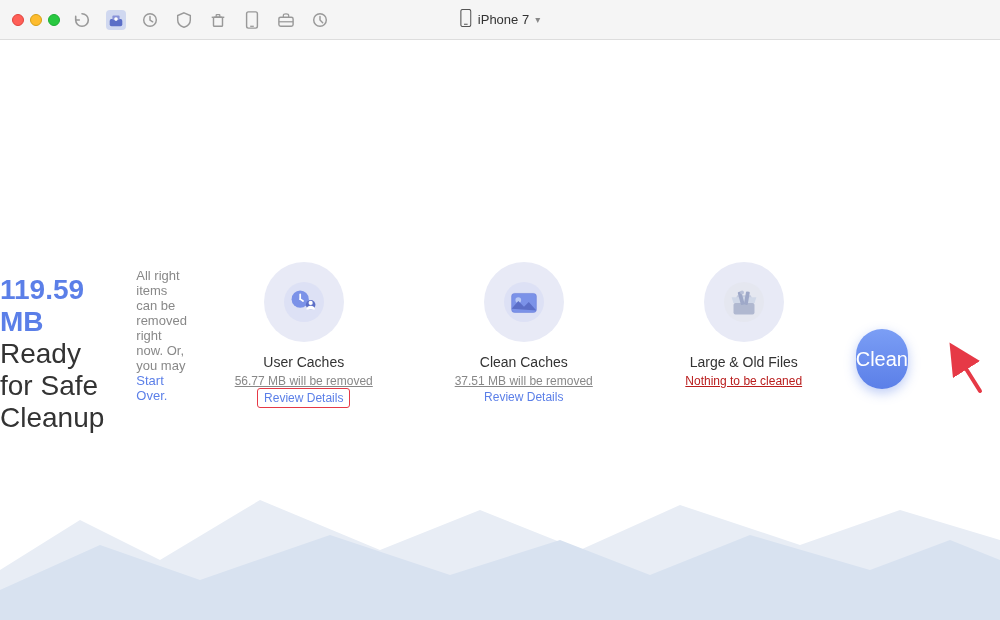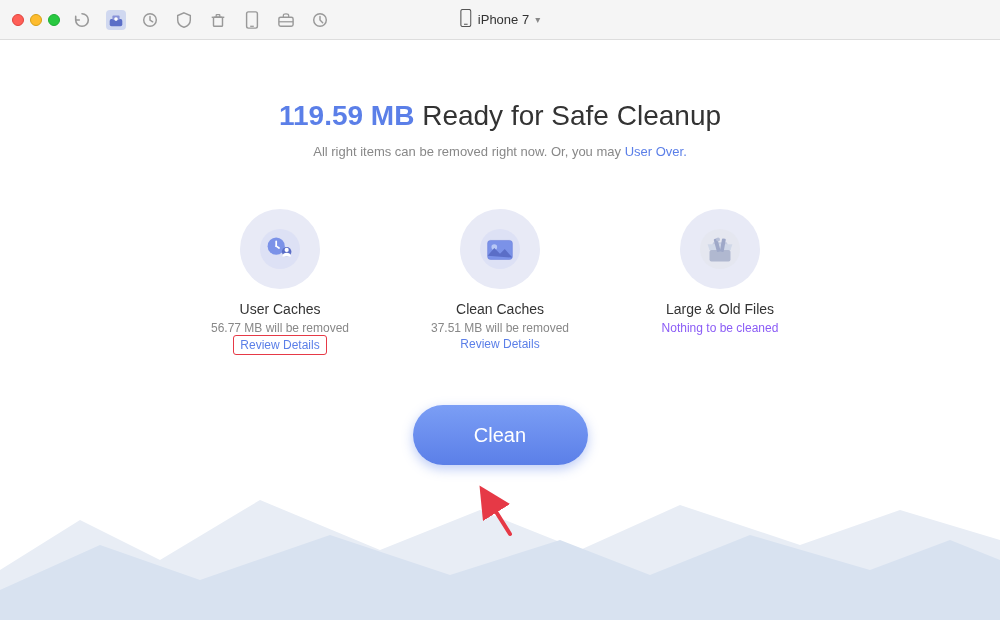--- a/index.html
+++ b/index.html
@@ -74,26 +74,27 @@
       color: #555;
     }
     .chevron-down {
       font-size: 10px;
       color: #888;
     }
 
     
     .main-content {
       display: flex;
-      flex-direction: column;
+      flex-direction: row;
       align-items: center;
       padding-top: 60px;
       position: relative;
       height: calc(620px - 40px);
       overflow: hidden;
+      gap: 32px;
     }
 
     .headline {
       font-size: 28px;
       font-weight: 400;
       color: #333;
       margin-bottom: 12px;
     }
     .headline .size-highlight {
       color: #5b7fe8;
@@ -146,20 +147,21 @@
       color: #333;
       font-weight: 500;
       margin-bottom: 4px;
       text-align: center;
     }
     .category-size {
       font-size: 12px;
       color: #888;
       margin-bottom: 0;
       text-align: center;
+      text-decoration: underline;
     }
     .review-details-btn {
       font-size: 12px;
       color: #5b7fe8;
       cursor: pointer;
       background: none;
       border: none;
       padding: 2px 6px;
     }
     .review-details-btn.outlined {
@@ -199,21 +201,21 @@
       position: absolute;
       bottom: 0;
       left: 0;
       width: 100%;
       height: 140px;
     }
 
     
     .nothing-text {
       font-size: 12px;
-      color: #8b5cf6;
+      color: #b91c1c;
       text-align: center;
     }
   </style>
 </head>
 <body>
 
 <div class="titlebar">
   <div class="traffic-lights">
     <div class="traffic-light tl-red"></div>
     <div class="traffic-light tl-yellow"></div>
@@ -294,21 +296,21 @@
 </div>
 
 <div class="main-content">
 
   <h1 class="headline">
     <span class="size-highlight">119.59 MB</span><span> Ready for Safe Cleanup</span>
   </h1>
 
   <p class="subtitle">
     <span>All right items can be removed right now. Or, you may </span>
-    <span class="start-over">User Over.</span>
+    <span class="start-over">Start Over.</span>
   </p>
 
   <div class="categories">
 
     <div class="category-card">
       <div class="category-icon-wrapper">
         <svg width="42" height="42" viewBox="0 0 42 42" fill="none">
           <circle cx="21" cy="21" r="21" fill="#dde1f5"></circle>
 
           <circle cx="17" cy="18" r="9" fill="#7b92e8"></circle>

